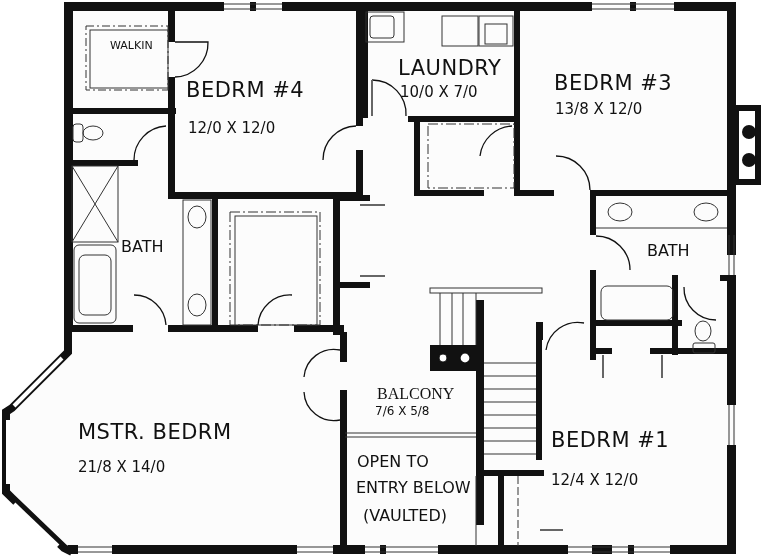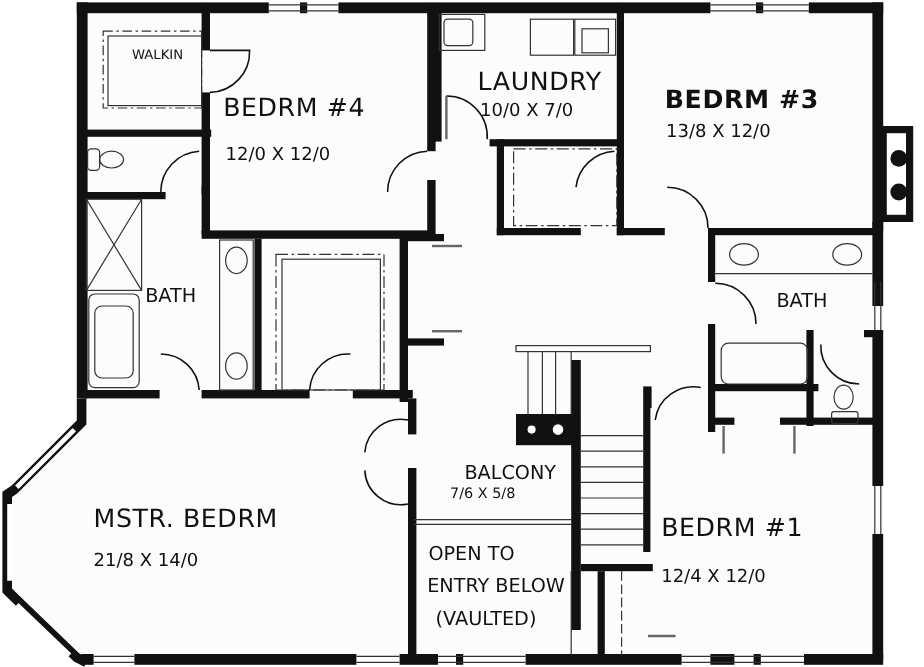--- a/index.html
+++ b/index.html
@@ -218,31 +218,31 @@
 </svg>
 
 <div class="lbl small" style="left:110px;top:40px;">WALKIN</div>
 
 <div class="lbl room-big" style="left:186px;top:80px;">BEDRM #4</div>
 <div class="lbl dim" style="left:188px;top:121px;">12/0 X 12/0</div>
 
 <div class="lbl room-big" style="left:398px;top:58px;">LAUNDRY</div>
 <div class="lbl dim" style="left:400px;top:85px;">10/0 X 7/0</div>
 
-<div class="lbl room-big" style="left:554px;top:73px;font-weight:bold;">BEDRM #3</div>
+<div class="lbl room-big" style="left:554px;top:73px;">BEDRM #3</div>
 <div class="lbl dim" style="left:555px;top:102px;text-align:center;">13/8 X 12/0</div>
 
 <div class="lbl room-med" style="left:121px;top:239px;">BATH</div>
 
 <div class="lbl room-med" style="left:647px;top:243px;">BATH</div>
 
 <div class="lbl room-big" style="left:78px;top:422px;">MSTR. BEDRM</div>
 <div class="lbl dim" style="left:78px;top:460px;">21/8 X 14/0</div>
 
-<div class="lbl room-med" style="left:387px;top:386px;">BALCONY</div>
+<div class="lbl room-med" style="left:377px;top:386px;font-family:Liberation Serif, serif;">BALCONY</div>
 <div class="lbl dim-sm" style="left:375px;top:405px;">7/6 X 5/8</div>
 
 <div class="lbl room-med" style="left:357px;top:454px;">OPEN TO</div>
 <div class="lbl room-med" style="left:356px;top:480px;">ENTRY BELOW</div>
 <div class="lbl room-med" style="left:363px;top:508px;">(VAULTED)</div>
 
 <div class="lbl room-big" style="left:551px;top:430px;">BEDRM #1</div>
 <div class="lbl dim" style="left:551px;top:457px;margin-top:16px;">12/4 X 12/0</div>
 
 </body></html>

